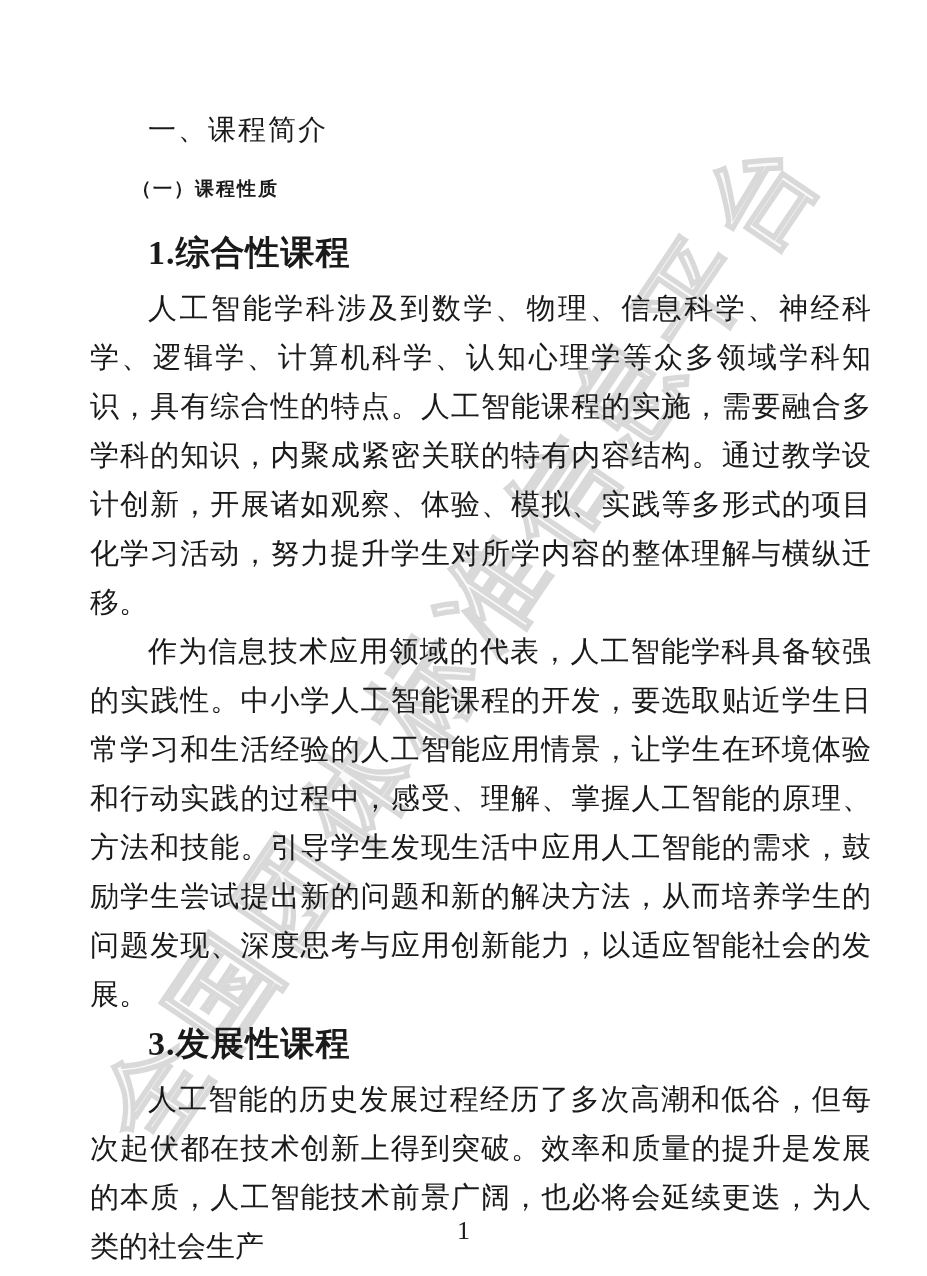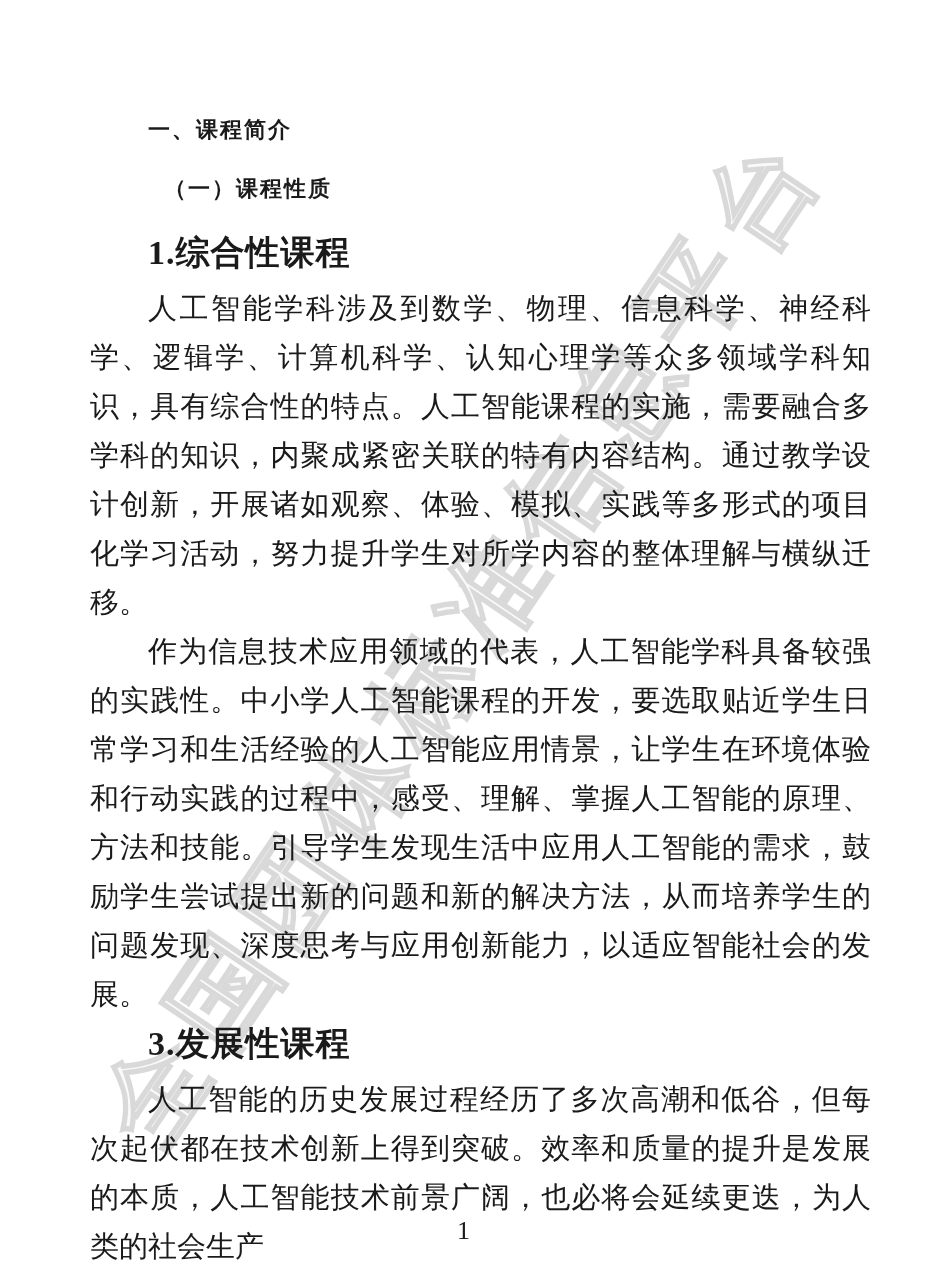--- a/index.html
+++ b/index.html
@@ -32,31 +32,31 @@
     user-select: none;
   }
   .content {
     position: absolute;
     left: 90px;
     right: 56px;
     top: 112px;
   }
   .h1 {
     font-family: "Liberation Sans", "DejaVu Sans", sans-serif;
-    font-size: 22px;
+    font-size: 28px;
     line-height: 36px;
-    font-weight: 700;
+    font-weight: 400;
     margin: 0 0 24px 58px;
     letter-spacing: 2px;
   }
   .h2 {
-    font-size: 22px;
+    font-size: 19px;
     line-height: 34px;
     font-weight: 700;
-    margin: 0 0 30px 74px;
+    margin: 0 0 30px 42px;
     letter-spacing: 2px;
   }
   .h3 {
     font-size: 34px;
     line-height: 34px;
     font-weight: 700;
     margin: 8px 0 14px 58px;
     letter-spacing: 1px;
   }
   .para {

